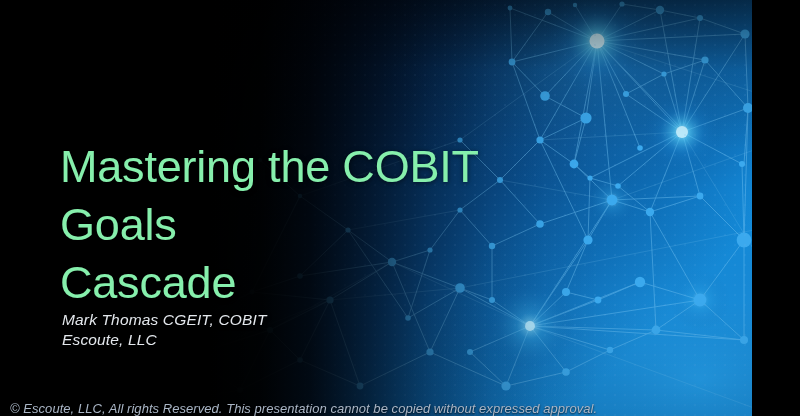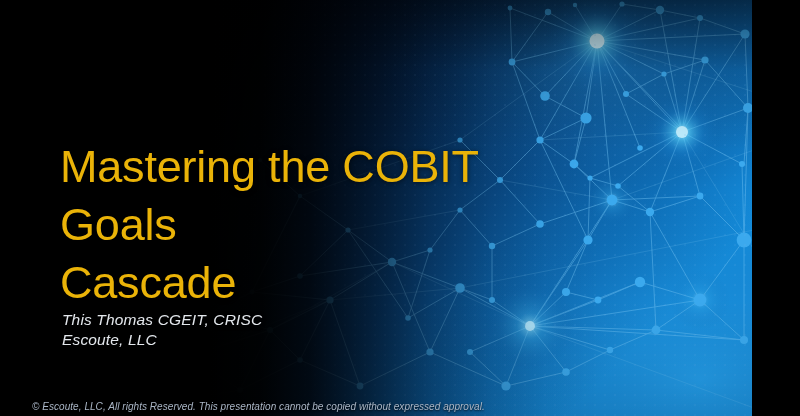--- a/index.html
+++ b/index.html
@@ -69,21 +69,21 @@
     position:absolute; top:0; right:0;
     width:48px; height:416px;
     background:#000000;
   }
 
   
   .title {
     position:absolute;
     left:60px; top:138px;
     width:540px;
-    color:#eab308;
+    color:#86efac;
     font-size:45px;
     font-weight:400;
     line-height:58px;
     letter-spacing:-0.2px;
     white-space:pre-line;
     text-shadow:0 1px 5px rgba(0,0,0,0.55);
   }
   .subtitle-line {
     position:absolute;
     left:62px;
@@ -92,23 +92,23 @@
     font-style:italic;
     font-weight:400;
     letter-spacing:0.15px;
     text-shadow:0 1px 4px rgba(0,0,0,0.6);
   }
   #sub1 { top:311px; }
   #sub2 { top:331px; }
 
   .footer {
     position:absolute;
-    left:32px; top:401px;
+    left:10px; top:401px;
     color:#aab6c6;
-    font-size:10px;
+    font-size:13px;
     font-style:italic;
     font-weight:400;
     letter-spacing:0.05px;
     white-space:nowrap;
     text-shadow:0 1px 2px rgba(0,0,0,0.8);
   }
 </style>
 </head>
 <body>
 
@@ -267,18 +267,18 @@
     <div class="dot-grid"></div>
     <div class="top-fade"></div>
     <div class="left-fade"></div>
   </div>
 
   <div class="right-band"></div>
 
   <div class="title">Mastering the COBIT Goals
 Cascade</div>
 
-  <div id="sub1" class="subtitle-line">This Thomas CGEIT, CRISC</div>
+  <div id="sub1" class="subtitle-line">Mark Thomas CGEIT, COBIT</div>
   <div id="sub2" class="subtitle-line">Escoute, LLC</div>
 
   <div class="footer">© Escoute, LLC, All rights Reserved.  This presentation cannot be copied without expressed approval.</div>
 
 </div>
 
 </body></html>

